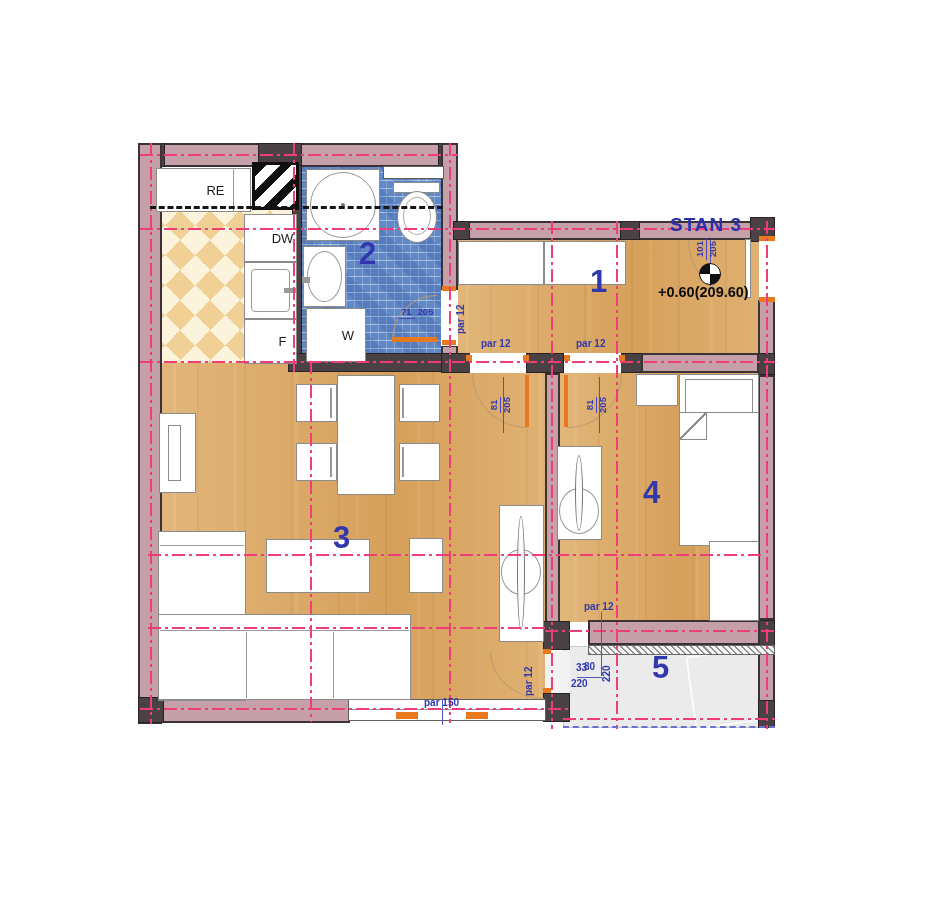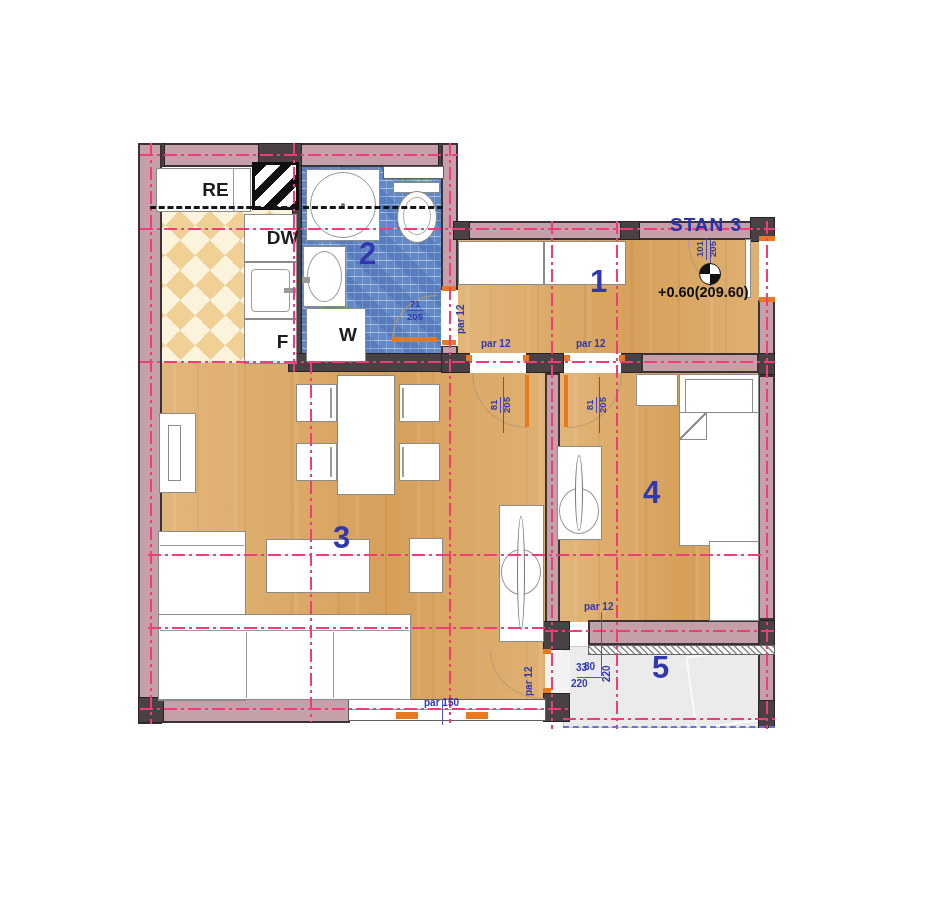--- a/index.html
+++ b/index.html
@@ -30,34 +30,34 @@
   .clv{position:absolute;width:2px;background-image:repeating-linear-gradient(180deg,#ee3d78 0 13px,transparent 13px 17px,#ee3d78 17px 20px,transparent 20px 24px);}
   .dashk{position:absolute;height:0;border-top:3px dashed #161616;}
   .bl{position:absolute;background:#5055c0;}
   .ln{position:absolute;background:#9a9a9a;}
   .bdash{position:absolute;height:0;border-top:2px dashed #6a72cc;}
   
   .f{position:absolute;box-sizing:border-box;background:#fff;border:1.3px solid #8b8b8b;
      display:flex;align-items:center;justify-content:center;}
   .circ{position:absolute;box-sizing:border-box;border:1.1px solid #949494;border-radius:50%;}
   .mir{position:absolute;box-sizing:border-box;background:#fdfdfd;border:1px solid #777;border-radius:50%;}
-  .lbl{font-weight:bold;font-size:19px;color:#1c1c1c;margin-left:24px;}
+  .lbl{font-weight:normal;font-size:13px;color:#1c1c1c;margin-left:24px;}
   
   .arc-bl{position:absolute;box-sizing:border-box;border-left:1.3px solid #b99a6f;border-bottom:1.3px solid #b99a6f;border-bottom-left-radius:100% 100%;}
   .arc-br{position:absolute;box-sizing:border-box;border-right:1.3px solid #b99a6f;border-bottom:1.3px solid #b99a6f;border-bottom-right-radius:100% 100%;}
   .arc-tl{position:absolute;box-sizing:border-box;border-left:1.3px solid #b99a6f;border-top:1.3px solid #b99a6f;border-top-left-radius:100% 100%;}
   .om{position:absolute;background:#e8791f;}
   
   .rn{position:absolute;font-weight:bold;font-size:31px;color:#3137ad;line-height:1;}
   .dim{position:absolute;font-weight:bold;font-size:10px;color:#3239ae;white-space:nowrap;line-height:1.1;}
   .dimv{position:absolute;font-weight:bold;font-size:10px;color:#3239ae;white-space:nowrap;line-height:1.1;
         transform:rotate(-90deg);transform-origin:left top;}
   .pair{position:absolute;display:flex;flex-direction:column;align-items:center;
         font-weight:bold;font-size:9.5px;color:#3239ae;transform:rotate(-90deg);transform-origin:left top;}
-  .pairh{position:absolute;display:flex;flex-direction:column;align-items:center;
+  .pairh{position:absolute;display:flex;flex-direction:row;align-items:center;
         font-weight:bold;font-size:9.5px;color:#3239ae;}
   .pair span,.pairh span{display:block;line-height:12px;padding:0 3px;}
   .pair span:first-child,.pairh span:first-child{border-bottom:1px solid #4646b8;}
   .title{position:absolute;font-weight:bold;font-size:19px;color:#2a31ac;letter-spacing:1px;}
   .elevtxt{position:absolute;font-weight:bold;font-size:14.5px;color:#0d0d0d;}
   .elev{position:absolute;box-sizing:border-box;border:1px solid #111;border-radius:50%;
         background:conic-gradient(from -90deg,#111 0 25%,#fff 25% 50%,#111 50% 75%,#fff 75%);}
   .ghost{position:absolute;box-sizing:border-box;border:2px solid rgba(255,255,255,.78);}
   
   .wm{position:absolute;display:flex;align-items:center;opacity:.85;}

